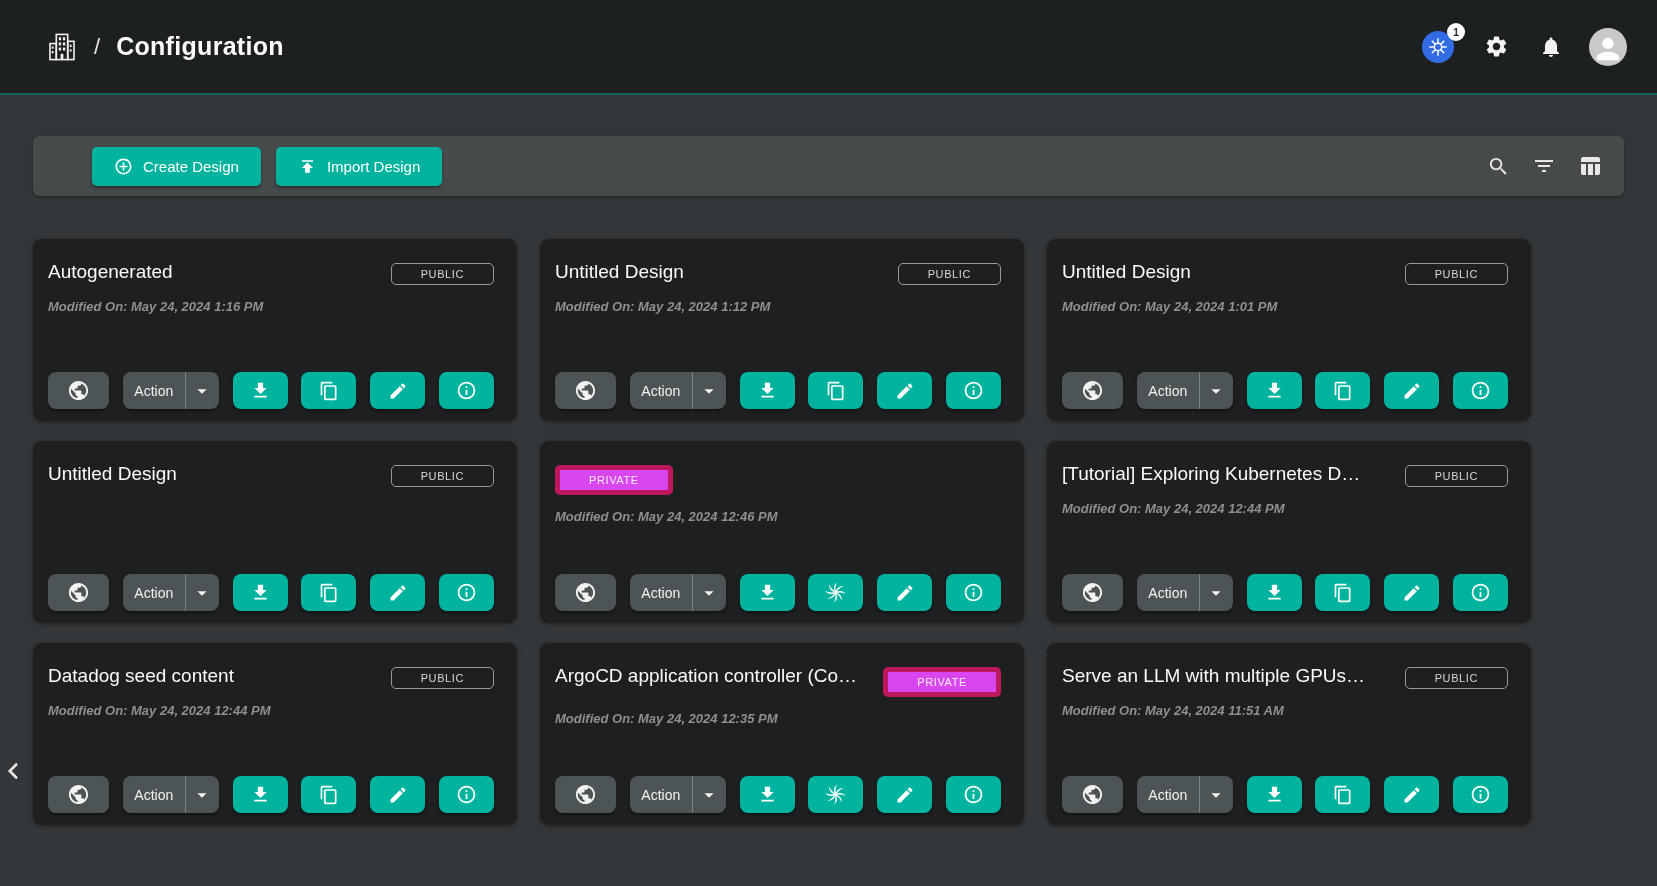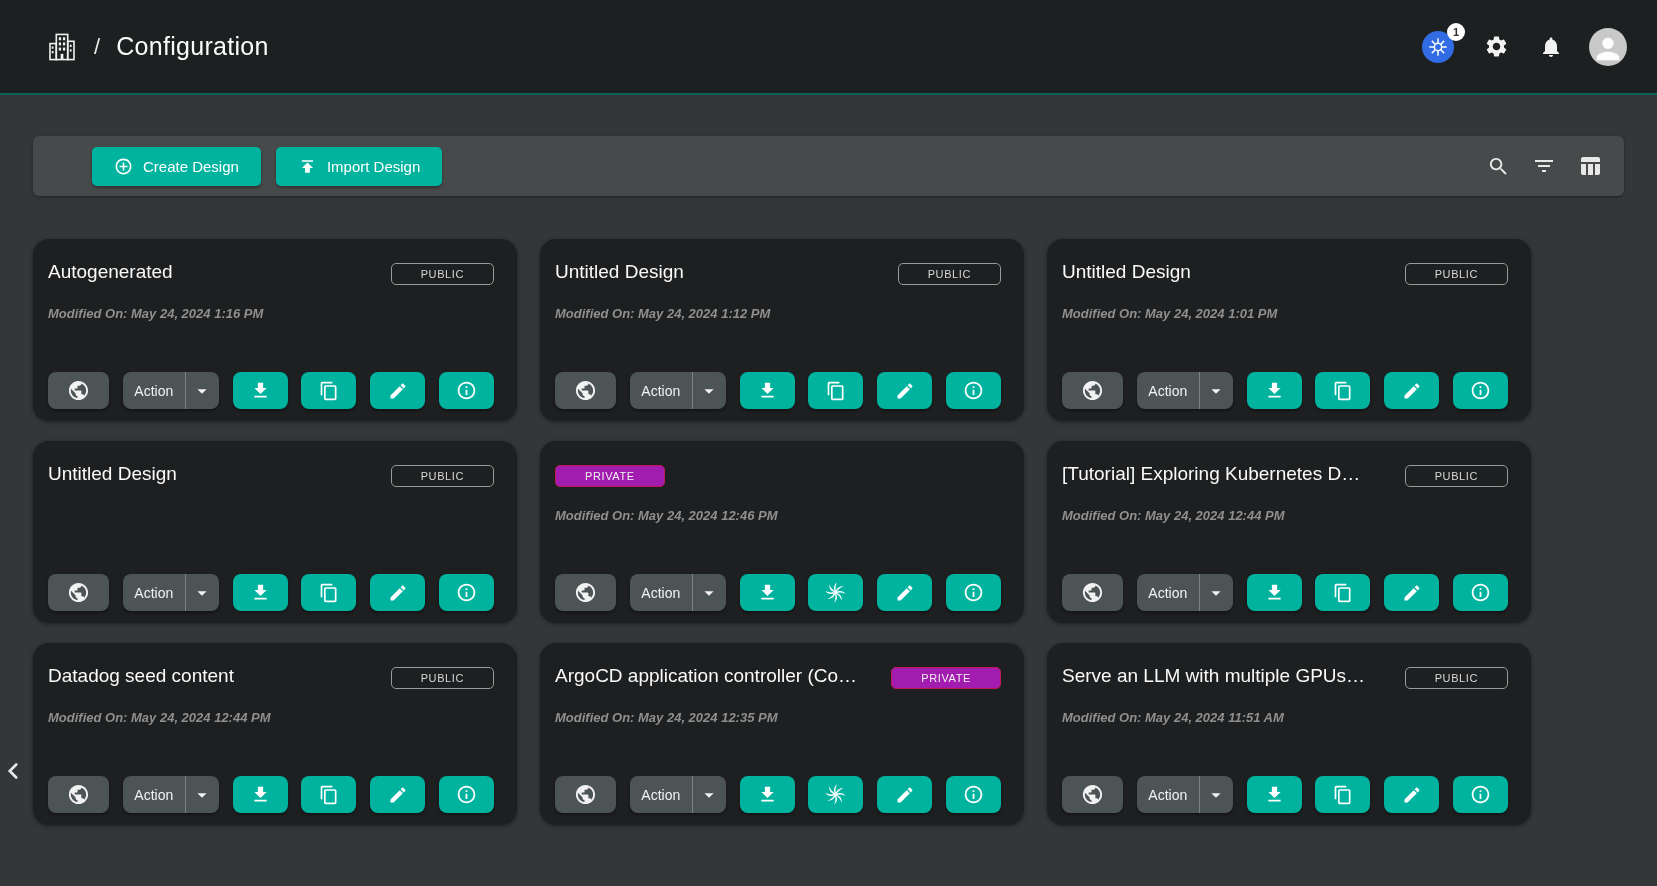--- a/index.html
+++ b/index.html
@@ -13,21 +13,21 @@
   
   .app-header {
     height:95px; background:#1d2020;
     border-bottom:2px solid rgba(0,179,159,.45);
     display:flex; align-items:center; justify-content:space-between;
     padding:0 30px 0 46px;
   }
   .header-left { display:flex; align-items:center; gap:16px; }
   .org-icon svg { display:block; }
   .breadcrumb-sep { font-size:22px; color:#e8e8e8; font-weight:400; }
-  .page-title { font-size:25px; font-weight:400; letter-spacing:.3px; color:#fbfbfb; }
+  .page-title { font-size:25px; font-weight:700; letter-spacing:.3px; color:#fbfbfb; }
   .header-right { display:flex; align-items:center; gap:22px; }
   .hdr-icon-btn { background:none; border:none; cursor:pointer; position:relative; display:flex; align-items:center; justify-content:center; padding:4px; }
   .k8s-chip { width:32px; height:32px; border-radius:50%; background:#326CE5; display:flex; align-items:center; justify-content:center; }
   .k8s-badge {
     position:absolute; top:-4px; right:-7px; min-width:18px; height:18px;
     background:#fff; color:#2d2d2d; border-radius:50%;
     font-size:11px; font-weight:700; display:flex; align-items:center; justify-content:center;
   }
   .avatar { width:38px; height:38px; border-radius:50%; background:#c9c9c9; display:flex; align-items:flex-end; justify-content:center; overflow:hidden; border:none; cursor:pointer; }
   
@@ -48,37 +48,37 @@
   .tool-icon-btn { background:none; border:none; cursor:pointer; padding:4px; display:flex; }
   
   .design-grid {
     margin:43px 0 0 33px;
     display:grid;
     grid-template-columns:repeat(3, 484px);
     column-gap:23px; row-gap:20px;
   }
   .design-card {
     position:relative; width:484px; height:182px;
-    background:#1d1f20; border-radius:16px;
+    background:#1d1f20; border-radius:9px;
     padding:16px 23px 0 15px;
     box-shadow:0 1px 4px rgba(0,0,0,.45);
   }
   .card-top { display:flex; justify-content:space-between; align-items:flex-start; }
   .card-title {
     font-size:19px; font-weight:500; color:#fafafa;
     max-width:360px; white-space:nowrap; overflow:hidden;
     padding-top:6px;
   }
   .chip {
     font-size:11px; letter-spacing:.6px; border-radius:5px;
     padding:4px 29px; margin-top:8px; font-weight:400; flex:none;
   }
   .chip-public { border:1px solid #9a9a9a; color:#d8d8d8; background:transparent; }
-  .chip-private { border:1px solid #be185d; color:#f2f2f2; background:#a21caf; }
-  .modified { margin-top:21px; font-size:13px; font-style:italic; font-weight:700; color:#8f8f8f; }
+  .chip-private { border:5px solid #be185d; color:#f2f2f2; background:#d946ef; }
+  .modified { margin-top:14px; font-size:13px; font-style:italic; font-weight:700; color:#8f8f8f; }
   .card-actions {
     position:absolute; left:15px; right:23px; bottom:12px;
     display:flex; justify-content:space-between; align-items:center;
   }
   .act-btn {
     height:37px; border:none; border-radius:8px; cursor:pointer;
     display:flex; align-items:center; justify-content:center;
     box-shadow:0 2px 3px rgba(0,0,0,.35);
   }
   .slate { background:#4d5456; color:#fff; }

